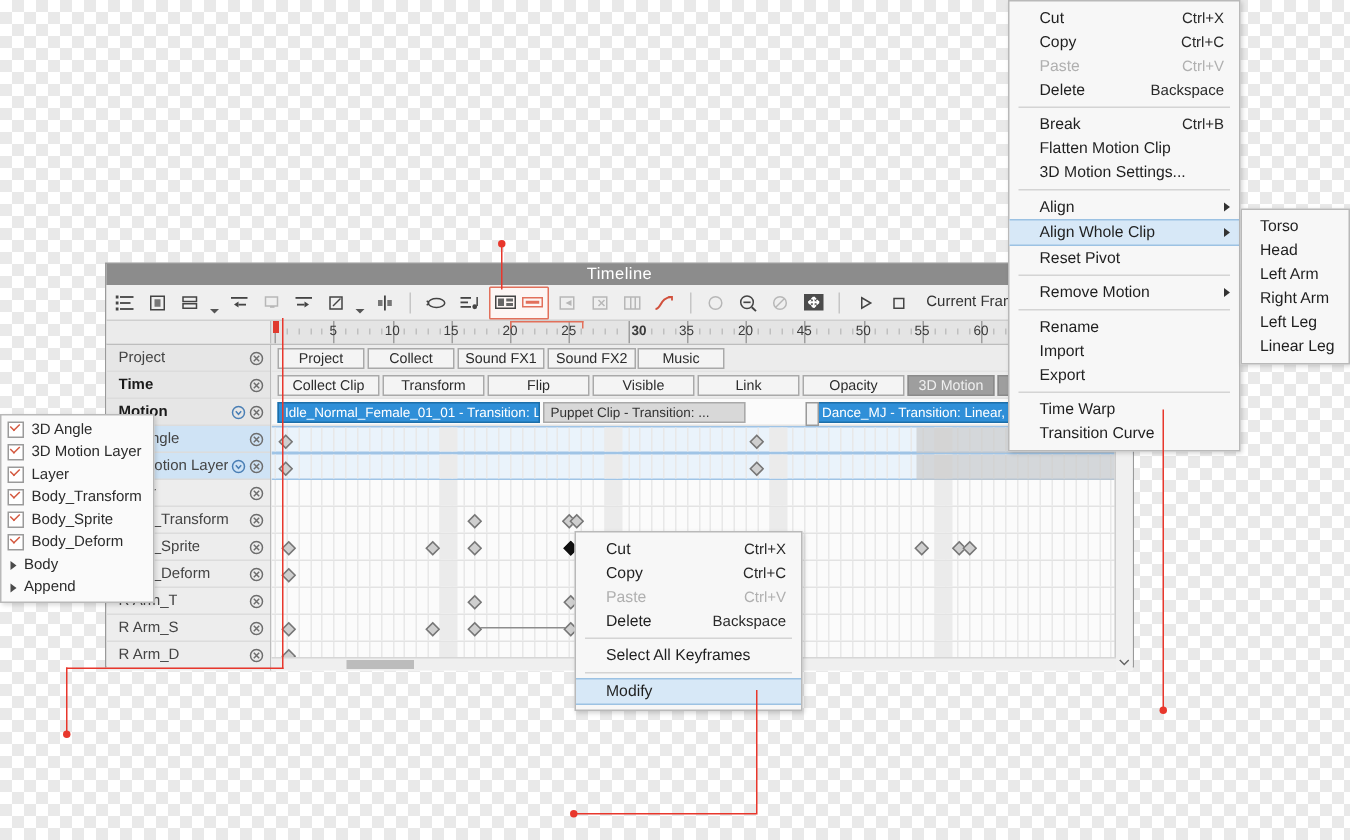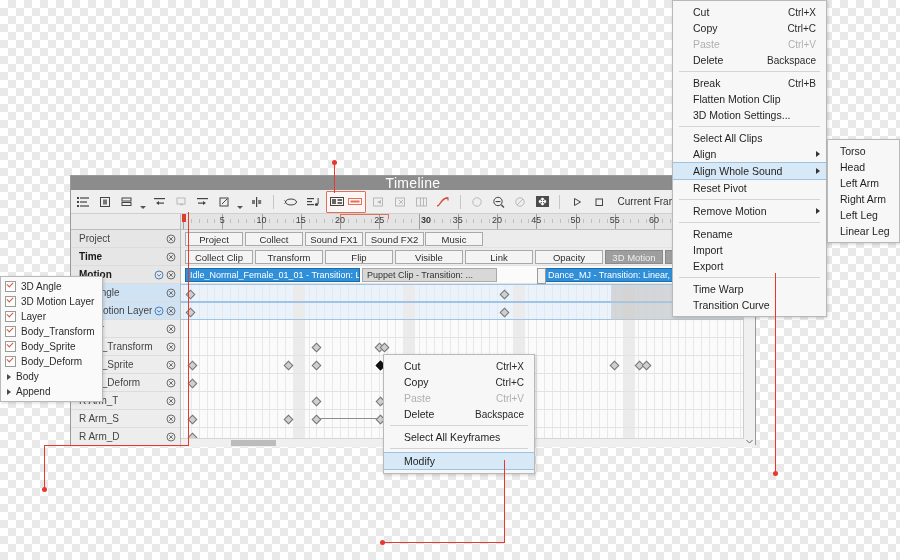--- a/index.html
+++ b/index.html
@@ -19,21 +19,21 @@
     background-position:0 0, 8px 8px;
     background-color:#ffffff;
   }
 
   
   #timeline-window{
     position:absolute;left:70px;top:175px;width:686px;height:270px;
     background:#f2f2f2;border:1px solid #9a9a9a;box-sizing:border-box;
   }
   #tl-titlebar{
-    height:14px;background:#8c8c8c;color:#ffffff;font-size:14px;
+    height:14px;background:#8c8c8c;color:#ffffff;font-size:11px;
     display:flex;align-items:center;justify-content:center;letter-spacing:.3px;
   }
   #tl-toolbar{
     height:24px;background:#efefef;border-bottom:1px solid #cfcfcf;
     display:flex;align-items:center;padding:0 4px;box-sizing:border-box;gap:4px;
   }
   .tb-btn{width:18px;height:18px;display:flex;align-items:center;justify-content:center;}
   .tb-btn svg{display:block;}
   .tb-sep{width:1px;height:14px;background:#c6c6c6;margin:0 4px;}
   .tb-caret{width:7px;height:18px;display:flex;align-items:flex-end;justify-content:center;padding-bottom:4px;}
@@ -1314,28 +1314,25 @@
       <span class="acc">Ctrl+B</span>
     </div>
     <div class="mi">
       <span class="lbl">Flatten Motion Clip</span>
     </div>
     <div class="mi">
       <span class="lbl">3D Motion Settings...</span>
     </div>
     <div class="msep"></div>
     <div class="mi">
-      <span class="lbl">Select All Clips</span>
-    </div>
-    <div class="mi">
       <span class="lbl">Align</span>
       <span class="arrow"></span>
     </div>
     <div class="mi hl">
-      <span class="lbl">Align Whole Sound</span>
+      <span class="lbl">Align Whole Clip</span>
       <span class="arrow"></span>
     </div>
     <div class="mi">
       <span class="lbl">Reset Pivot</span>
     </div>
     <div class="msep"></div>
     <div class="mi">
       <span class="lbl">Remove Motion</span>
       <span class="arrow"></span>
     </div>

